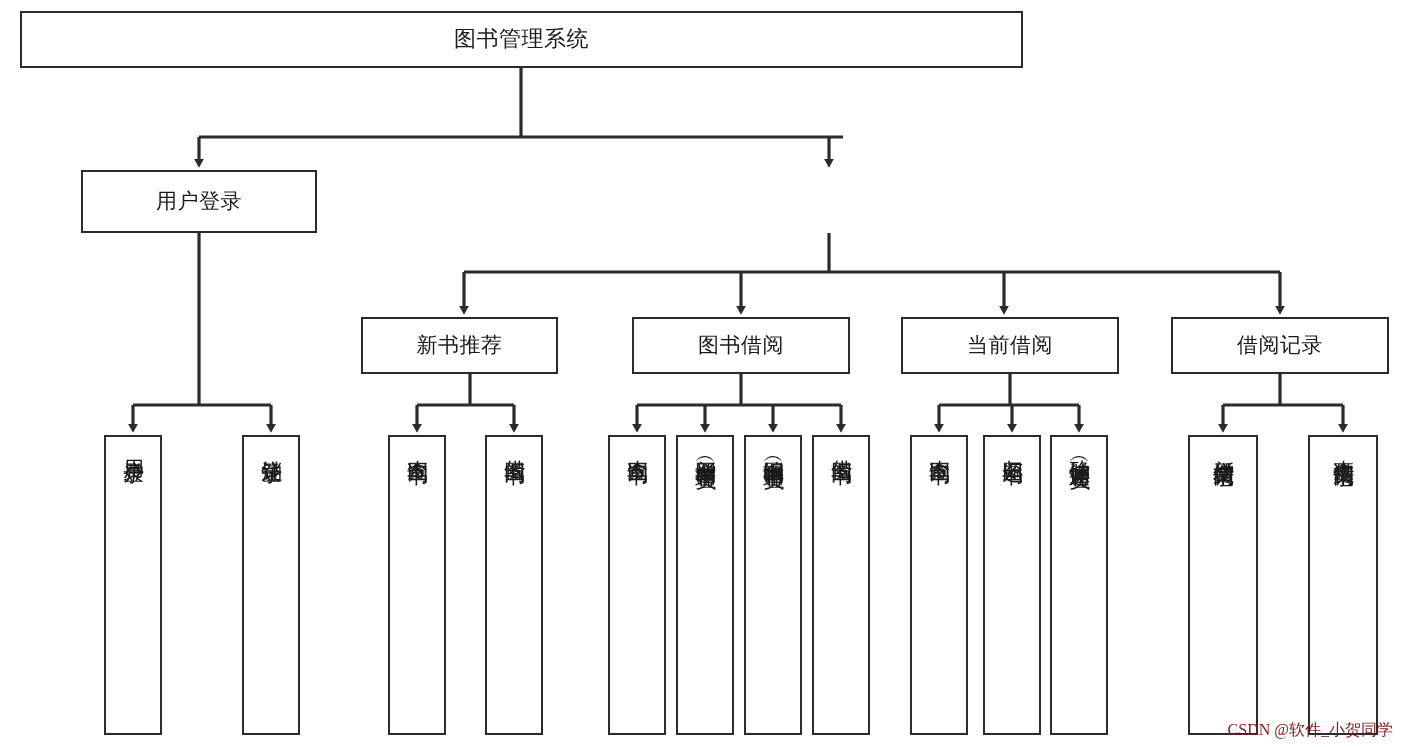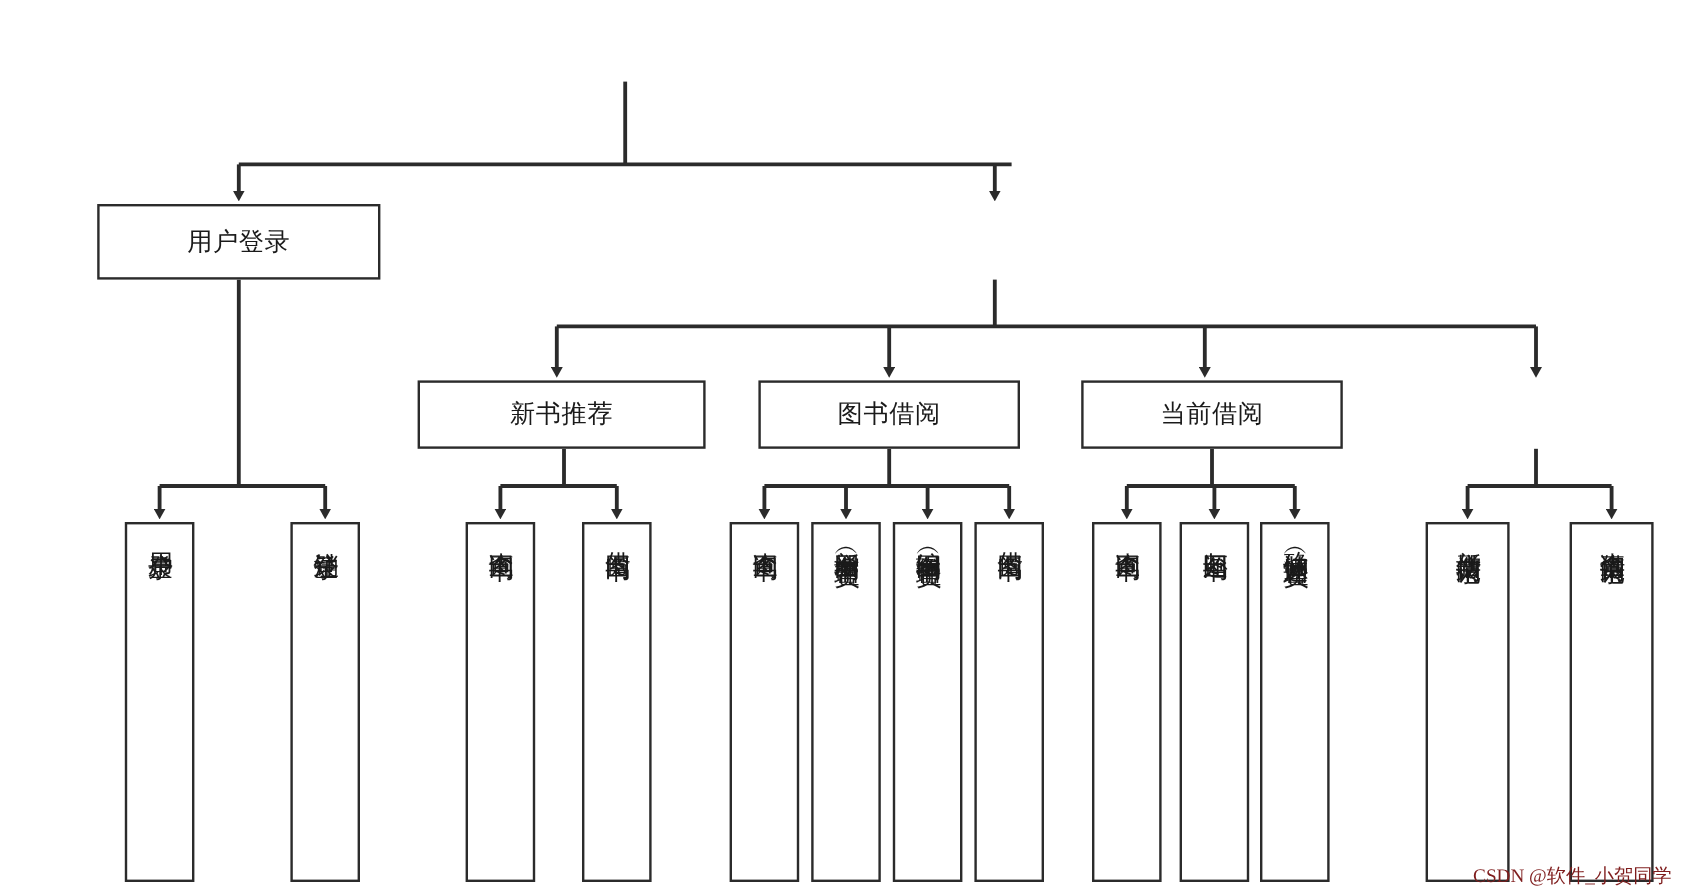--- a/index.html
+++ b/index.html
@@ -118,33 +118,39 @@
       <path d="M1012,405 L1012,425" marker-end="url(#arrowhead)"></path>
       <path d="M1079,405 L1079,425" marker-end="url(#arrowhead)"></path>
 
       <path d="M1280,374 L1280,405"></path>
       <path d="M1223,405 L1343,405"></path>
       <path d="M1223,405 L1223,425" marker-end="url(#arrowhead)"></path>
       <path d="M1343,405 L1343,425" marker-end="url(#arrowhead)"></path>
     </g>
   </svg>
 
+  <div class="node horizontal root" style="left:20px; top:11px; width:1003px; height:57px;">
+    <span class="label">图书管理系统</span>
+  </div>
 
   <div class="node horizontal" style="left:81px; top:170px; width:236px; height:63px;">
     <span class="label">用户登录</span>
   </div>
 
-  <div class="node horizontal" style="left:348px; top:317px; width:240px; height:57px;">
+  <div class="node horizontal" style="left:361px; top:317px; width:197px; height:57px;">
     <span class="label">新书推荐</span>
   </div>
   <div class="node horizontal" style="left:632px; top:317px; width:218px; height:57px;">
     <span class="label">图书借阅</span>
   </div>
   <div class="node horizontal" style="left:901px; top:317px; width:218px; height:57px;text-align:right;">
     <span class="label">当前借阅</span>
+  </div>
+  <div class="node horizontal" style="left:1171px; top:317px; width:218px; height:57px;">
+    <span class="label">借阅记录</span>
   </div>
 
   <div class="node vertical" style="left:104px; top:435px; width:58px; height:300px;">
     <span class="label">用户登录</span>
   </div>
   <div class="node vertical" style="left:242px; top:435px; width:58px; height:300px;">
     <span class="label">注销登录</span>
   </div>
 
   <div class="node vertical" style="left:388px; top:435px; width:58px; height:300px;">

